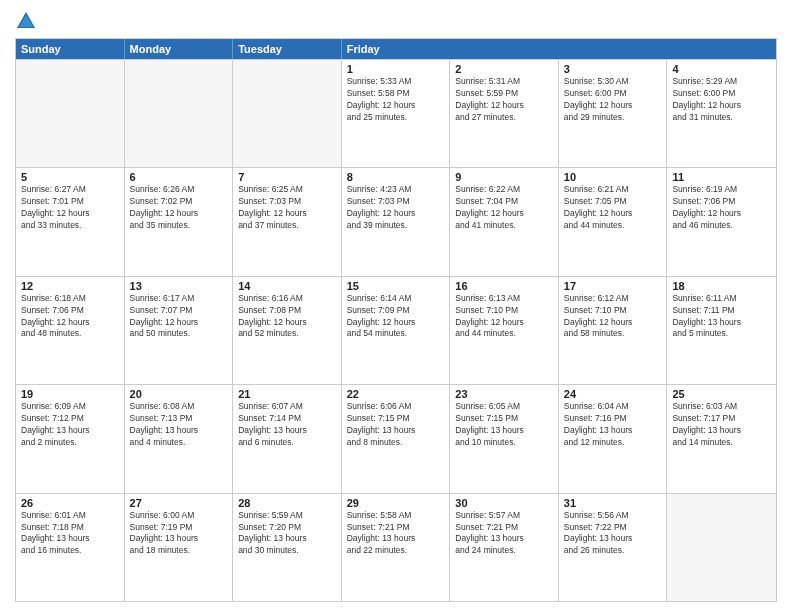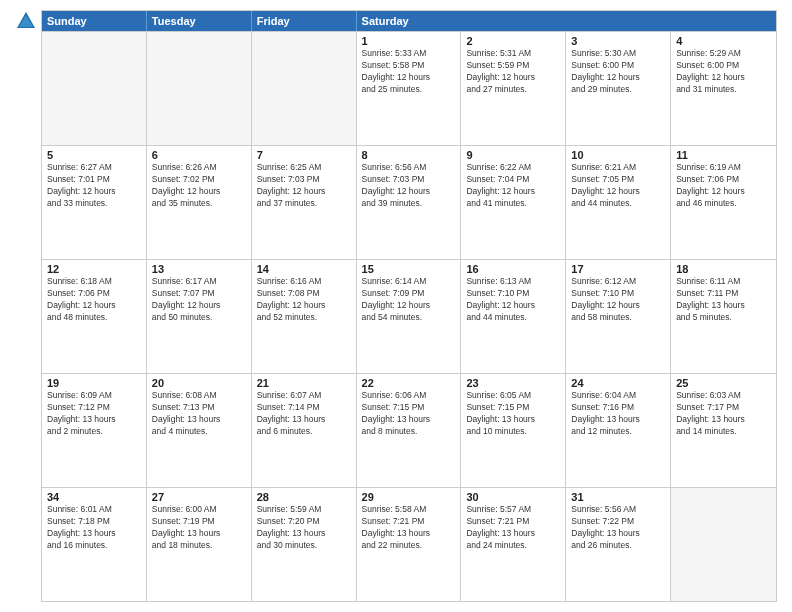--- a/index.html
+++ b/index.html
@@ -8,21 +8,21 @@
       height: 612px;
       font-family: Arial, sans-serif;
       background: #fff;
       overflow: hidden;
     }
     .page {
       width: 792px;
       height: 612px;
       padding: 10px 15px;
       display: flex;
-      flex-direction: row;
+      flex-direction: column;
     }
     .header {
       display: flex;
       justify-content: space-between;
       align-items: flex-start;
       margin-bottom: 6px;
     }
     .logo {
       display: flex;
       align-items: center;
@@ -133,23 +133,23 @@
     </div>
     <div class="title-area">
       <div class="month-title"></div>
       <div class="location-title"></div>
     </div>
   </div>
 
   <div class="calendar">
     <div class="cal-header-row">
     <div class="cal-header-cell">Sunday</div>
+        <div class="cal-header-cell">Monday</div>
         <div class="cal-header-cell">Tuesday</div>
         <div class="cal-header-cell">Friday</div>
-        <div class="cal-header-cell">Saturday</div>
       </div>
     <div class="cal-body">
     <div class="cal-row">
           <div class="cal-cell empty"></div>
           <div class="cal-cell empty"></div>
           <div class="cal-cell empty"></div>
           <div class="cal-cell">
             <span class="day-num">1</span>
             <span class="cell-line">Sunrise: 5:33 AM</span>
             <span class="cell-line">Sunset: 5:58 PM</span>
@@ -195,21 +195,21 @@
           </div>
           <div class="cal-cell">
             <span class="day-num">7</span>
             <span class="cell-line">Sunrise: 6:25 AM</span>
             <span class="cell-line">Sunset: 7:03 PM</span>
             <span class="cell-line">Daylight: 12 hours</span>
             <span class="cell-line">and 37 minutes.</span>
           </div>
           <div class="cal-cell">
             <span class="day-num">8</span>
-            <span class="cell-line">Sunrise: 6:56 AM</span>
+            <span class="cell-line">Sunrise: 4:23 AM</span>
             <span class="cell-line">Sunset: 7:03 PM</span>
             <span class="cell-line">Daylight: 12 hours</span>
             <span class="cell-line">and 39 minutes.</span>
           </div>
           <div class="cal-cell">
             <span class="day-num">9</span>
             <span class="cell-line">Sunrise: 6:22 AM</span>
             <span class="cell-line">Sunset: 7:04 PM</span>
             <span class="cell-line">Daylight: 12 hours</span>
             <span class="cell-line">and 41 minutes.</span>
@@ -326,21 +326,21 @@
           <div class="cal-cell">
             <span class="day-num">25</span>
             <span class="cell-line">Sunrise: 6:03 AM</span>
             <span class="cell-line">Sunset: 7:17 PM</span>
             <span class="cell-line">Daylight: 13 hours</span>
             <span class="cell-line">and 14 minutes.</span>
           </div>
         </div>
         <div class="cal-row">
           <div class="cal-cell">
-            <span class="day-num">34</span>
+            <span class="day-num">26</span>
             <span class="cell-line">Sunrise: 6:01 AM</span>
             <span class="cell-line">Sunset: 7:18 PM</span>
             <span class="cell-line">Daylight: 13 hours</span>
             <span class="cell-line">and 16 minutes.</span>
           </div>
           <div class="cal-cell">
             <span class="day-num">27</span>
             <span class="cell-line">Sunrise: 6:00 AM</span>
             <span class="cell-line">Sunset: 7:19 PM</span>
             <span class="cell-line">Daylight: 13 hours</span>

